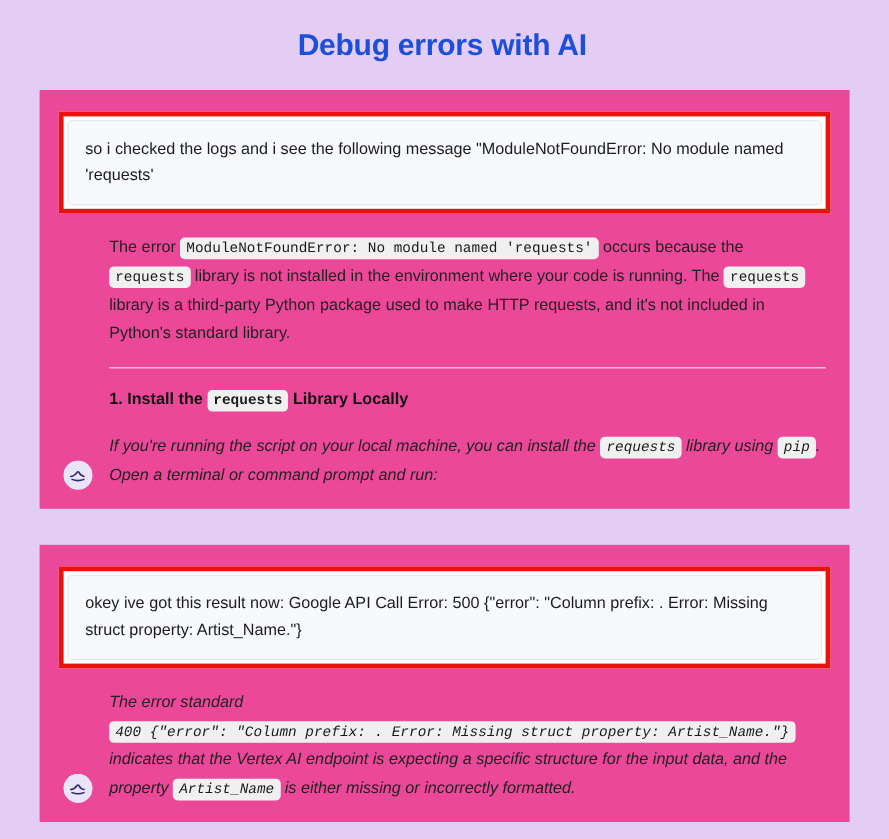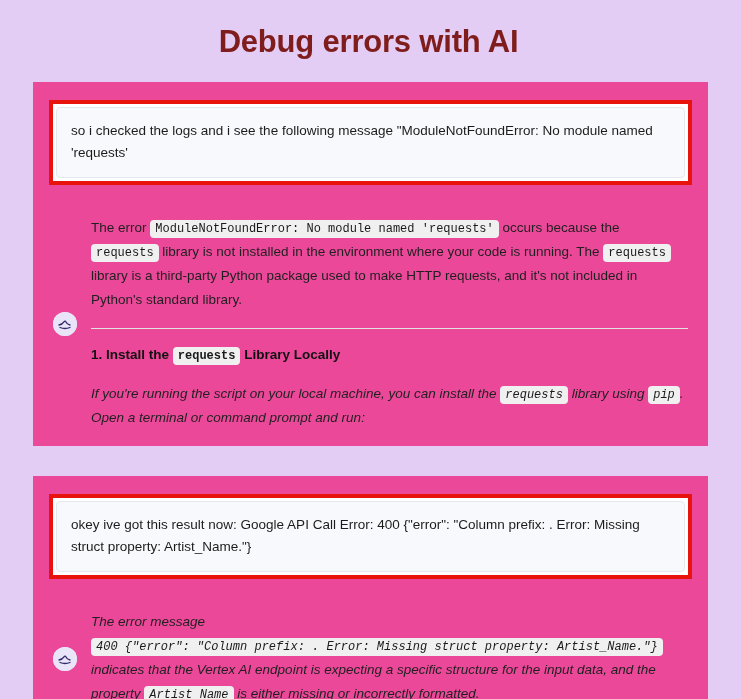--- a/index.html
+++ b/index.html
@@ -8,23 +8,23 @@
   }
   body {
     width: 741px;
     height: 699px;
     background: #e3cdf5;
     font-family: "Liberation Sans", sans-serif;
     overflow: hidden;
   }
   .page-title {
     text-align: center;
-    font-size: 31px;
+    font-size: 25px;
     font-weight: bold;
-    color: #7f1d1d;
+    color: #1d4ed8;
     letter-spacing: -0.2px;
     padding: 24px 4px 22px 0;
     margin: 0;
   }
   .card {
     background: #ec4899;
     margin: 0 33px;
     padding: 18px 0 16px 0;
   }
   .card.second {
@@ -41,22 +41,22 @@
     background: #f7f9fc;
     border: 1px solid #e4e9f0;
     border-radius: 4px;
     padding: 12px 14px;
     font-size: 13.5px;
     line-height: 1.65;
     color: #1c1c1c;
   }
   .assistant-row {
     display: flex;
-    align-items: center;
-    padding: 31px 20px 0 20px;
+    align-items: flex-end;
+    padding: 16px 20px 0 20px;
   }
   .avatar {
     width: 24px;
     height: 24px;
     border-radius: 50%;
     background: #e9e4f7;
     flex: 0 0 24px;
     margin-right: 14px;
     margin-top: 2px;
     position: relative;
@@ -127,29 +127,29 @@
       <h4 class="subsection"><span>1. Install the </span><code class="inline">requests</code><span> Library Locally</span></h4>
 
       <p><span>If you're running the script on your local machine, you can install the </span><code class="inline">requests</code><span> library using </span><code class="inline">pip</code><span>. Open a terminal or command prompt and run:</span></p>
     </div>
   </div>
 </div>
 
 <div class="card second">
 
   <div class="prompt-wrap">
-    <div class="prompt-bubble">okey ive got this result now: Google API Call Error: 400 {"error": "Column prefix: . Error: Missing struct property: Artist_Name."}</div>
+    <div class="prompt-bubble">okey ive got this result now: Google API Call Error: 500 {"error": "Column prefix: . Error: Missing struct property: Artist_Name."}</div>
   </div>
 
   <div class="assistant-row">
     <div class="avatar">
       <svg width="24" height="24" viewBox="0 0 24 24" aria-hidden="true">
         <circle cx="12" cy="12" r="12" fill="#e9e4f7"></circle>
         <path d="M6 13c2.2-.3 4-1.6 5.2-3.4.4-.6 1.3-.5 1.6.1.9 1.9 2.5 3 4.2 3.3" stroke="#2f2a6e" stroke-width="1.3" fill="none" stroke-linecap="round"></path>
         <path d="M7 15.5c3 1.2 7 1.2 10 0" stroke="#2f2a6e" stroke-width="1.3" fill="none" stroke-linecap="round"></path>
       </svg>
     </div>
     <div class="assistant-body">
-      <p><span>The error message </span><code class="inline">400 {"error": "Column prefix: . Error: Missing struct property: Artist_Name."}</code><span> indicates that the Vertex AI endpoint is expecting a specific structure for the input data, and the property </span><code class="inline">Artist_Name</code><span> is either missing or incorrectly formatted.</span></p>
+      <p><span>The error standard </span><code class="inline">400 {"error": "Column prefix: . Error: Missing struct property: Artist_Name."}</code><span> indicates that the Vertex AI endpoint is expecting a specific structure for the input data, and the property </span><code class="inline">Artist_Name</code><span> is either missing or incorrectly formatted.</span></p>
 
     </div>
   </div>
 </div>
 
 </body></html>

